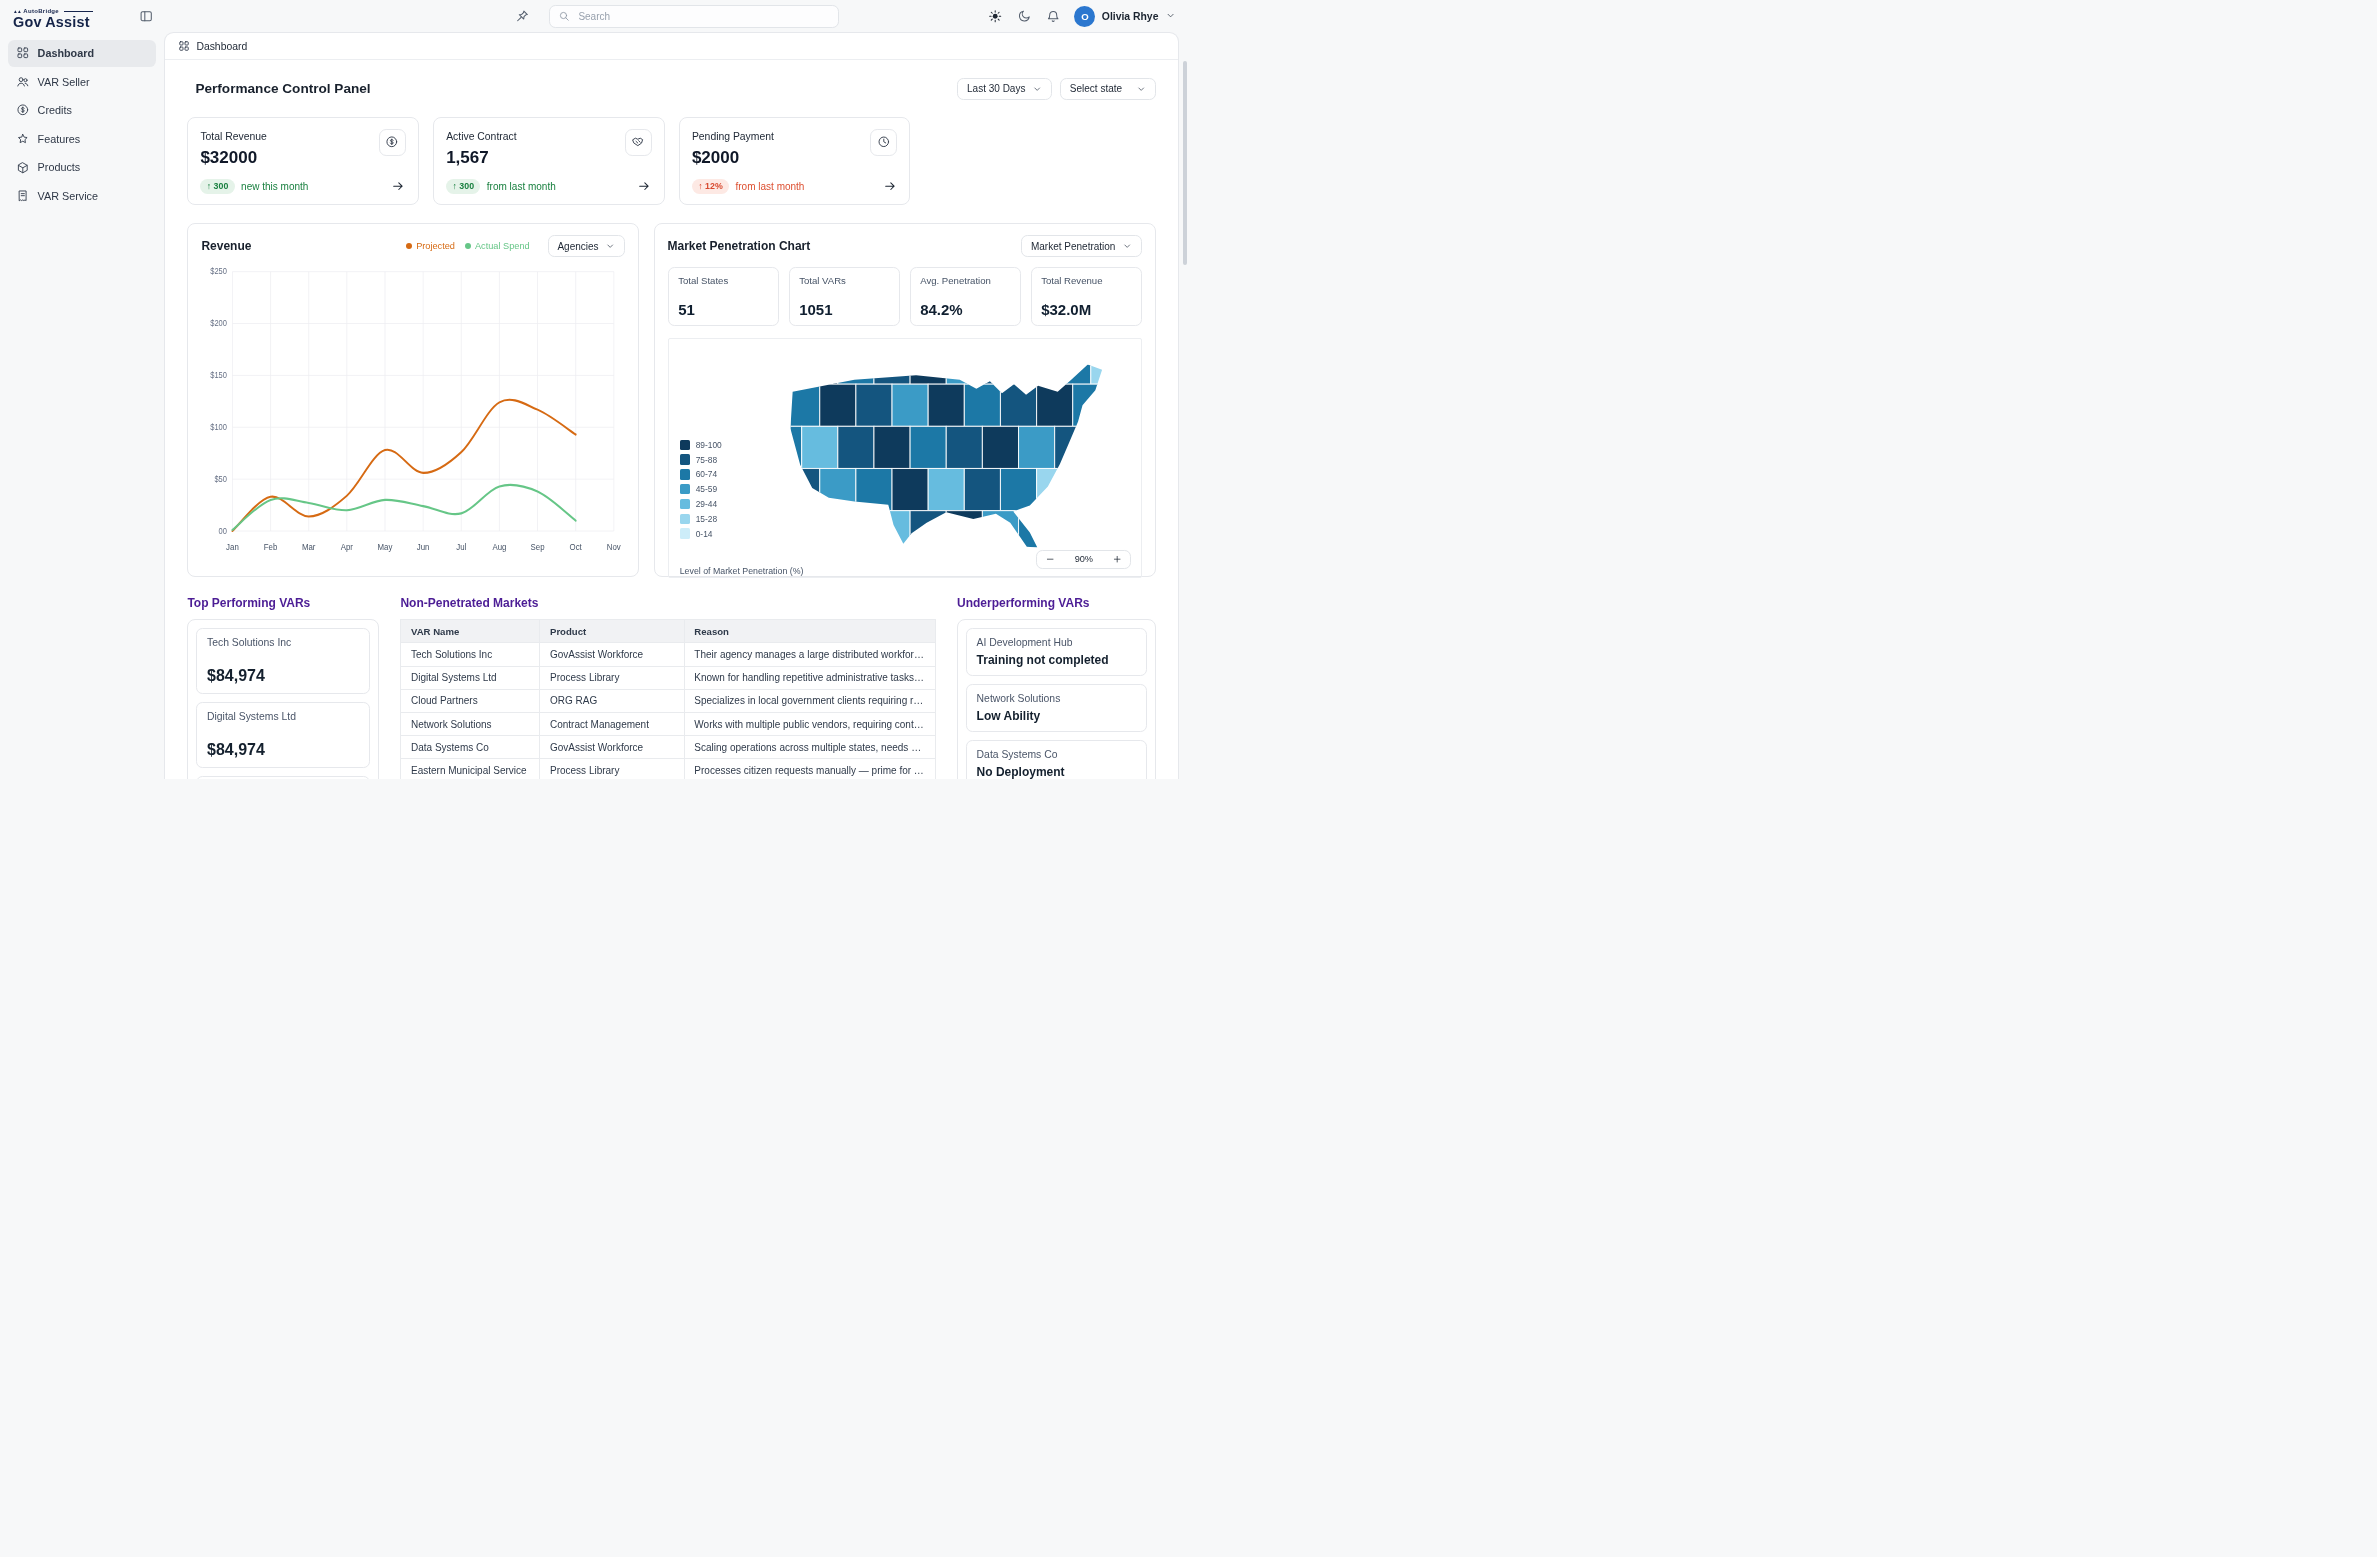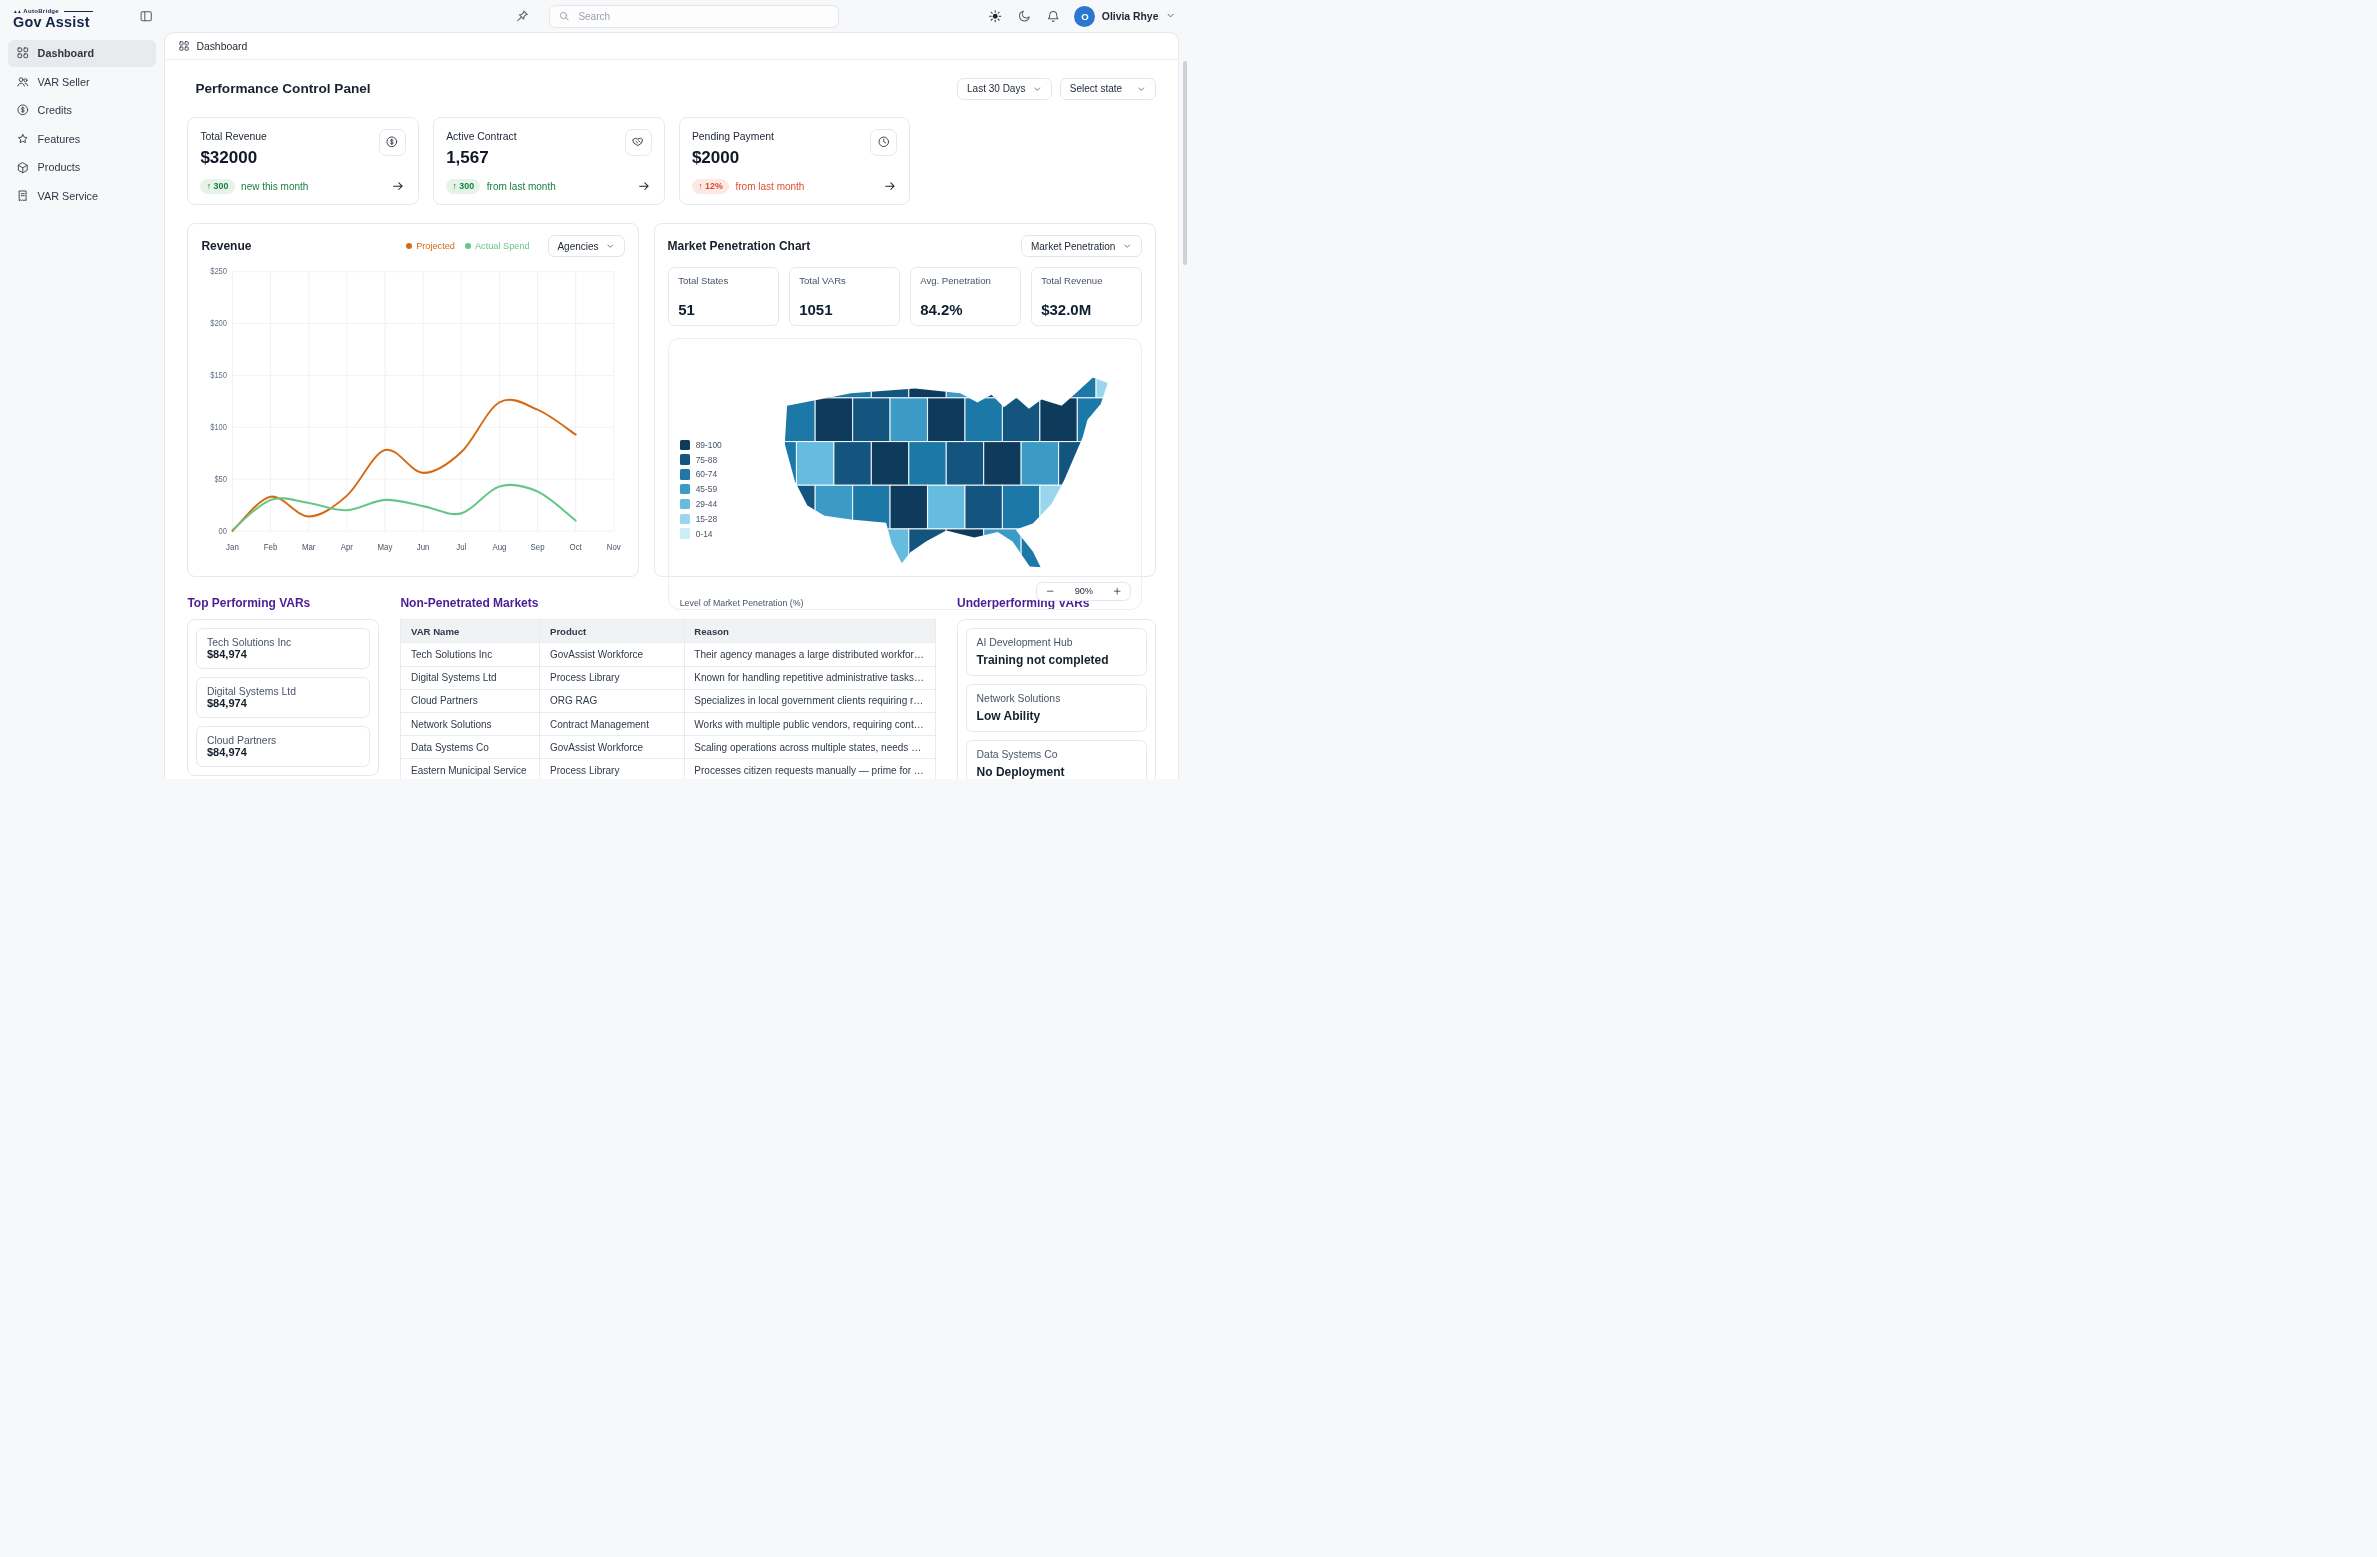--- a/index.html
+++ b/index.html
@@ -79,37 +79,37 @@
   .rev-right{display:flex;align-items:center;gap:18px}
   .legend{display:flex;gap:9.6px}
   .lg-item{display:inline-flex;align-items:center;gap:4px;font-size:9.2px;font-weight:500}
   .dot{width:6.4px;height:6.4px;border-radius:50%;display:inline-block}
   #revenue-chart{height:298px;margin-top:4.8px}
 
   .mstats{display:grid;grid-template-columns:repeat(4,1fr);gap:9.6px;margin-top:9.6px}
   .mstat{border:0.8px solid #e6e8ec;border-radius:6.4px;padding:7.2px 9.6px}
   .ms-label{font-size:9.6px;color:#475467}
   .ms-value{font-size:15px;font-weight:700;color:#101f30;margin-top:15px}
-  .mapbox{position:relative;border:0.8px solid #eceef1;border-radius:11px;margin-top:11.2px;height:272px}
+  .mapbox{position:relative;border:0.8px solid #eceef1;border-radius:2px;margin-top:11.2px;height:240px}
   .map-legend{position:absolute;left:11.2px;top:101px;display:flex;flex-direction:column;gap:4.4px;z-index:2}
   .ml-item{display:flex;align-items:center;gap:5.6px;font-size:8.4px;color:#475467}
   .sw{width:10.4px;height:10.4px;border-radius:1.6px;display:inline-block}
   #us-map-svg{position:absolute;left:90px;right:8px;top:3.2px;bottom:24px}
   .caption{position:absolute;left:11.2px;bottom:1px;font-size:8.8px;color:#475467}
   .zoom{position:absolute;right:9.6px;bottom:8px;display:flex;align-items:center;gap:19px;border:0.8px solid #e2e5e9;border-radius:6.4px;background:#fff;padding:3.2px 8px;font-size:9.2px;font-weight:400;color:#1d2633}
   .zoom button{background:none;border:none;padding:0;width:10.4px;height:10.4px;display:inline-flex;color:#1d2633;cursor:pointer}
   .zoom button svg{width:100%;height:100%}
 
   
   .bottom{display:grid;grid-template-columns:192px 1fr 199px;gap:21px}
   .bottom h2{font-size:12px;font-weight:700;margin:0 0 9.6px;color:#4c1d95}
   .list{padding:8px;display:flex;flex-direction:column;gap:8px}
   .mini{border:0.8px solid #e6e8ec;border-radius:6.4px;padding:8px 9.6px;background:#fff}
   .mini-name{font-size:10.4px;color:#4a5568}
-  .mini-value{font-size:11px;font-weight:700;color:#14202e;margin-top:0}
+  .mini-value{font-size:16px;font-weight:700;color:#14202e;margin-top:19px}
   .mini-status{font-size:12px;font-weight:700;color:#14202e;margin-top:4.8px}
 
   table{width:100%;border-collapse:collapse;table-layout:fixed;font-size:10px}
   col.c1{width:26%}col.c2{width:27%}col.c3{width:47%}
   th,td{border:0.8px solid #e9ebee;padding:5.6px 9.6px;text-align:left;white-space:nowrap;overflow:hidden;text-overflow:ellipsis}
   th{background:#f1f2f4;font-size:9.6px;font-weight:700;color:#2f3a4a}
   td{color:#2f3a4a}
 
   .scrollbar{position:absolute;right:2.4px;top:61px;width:4px;height:204px;border-radius:2.4px;background:#cdd2d9;cursor:pointer}
   svg text{font-family:"Liberation Sans","DejaVu Sans",sans-serif}

